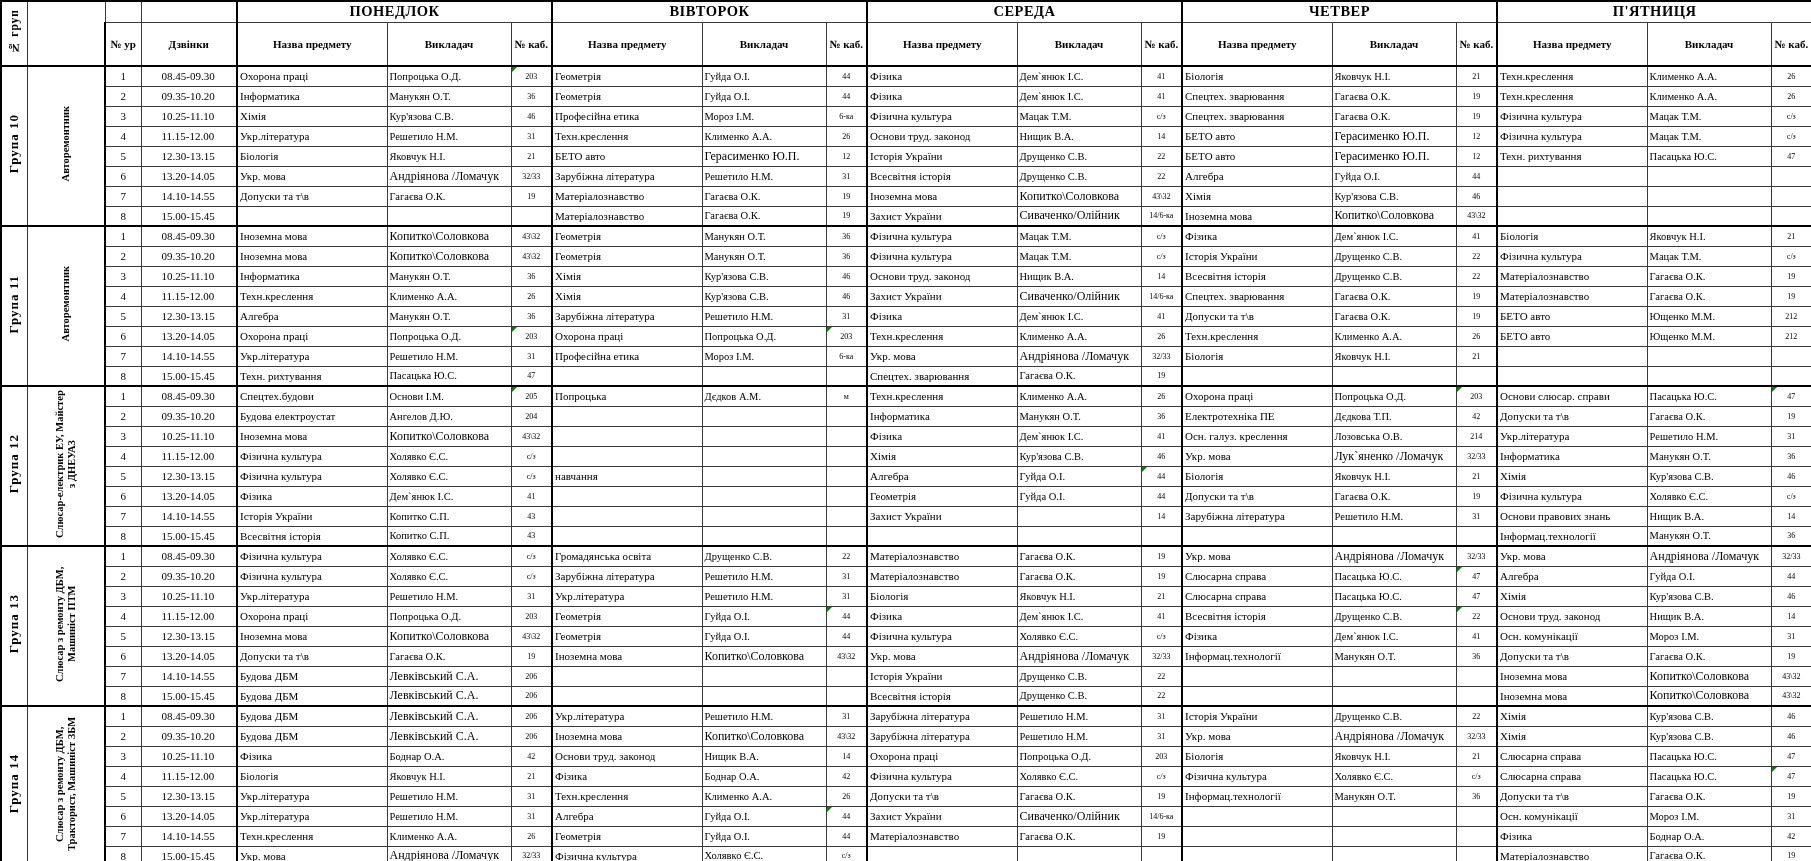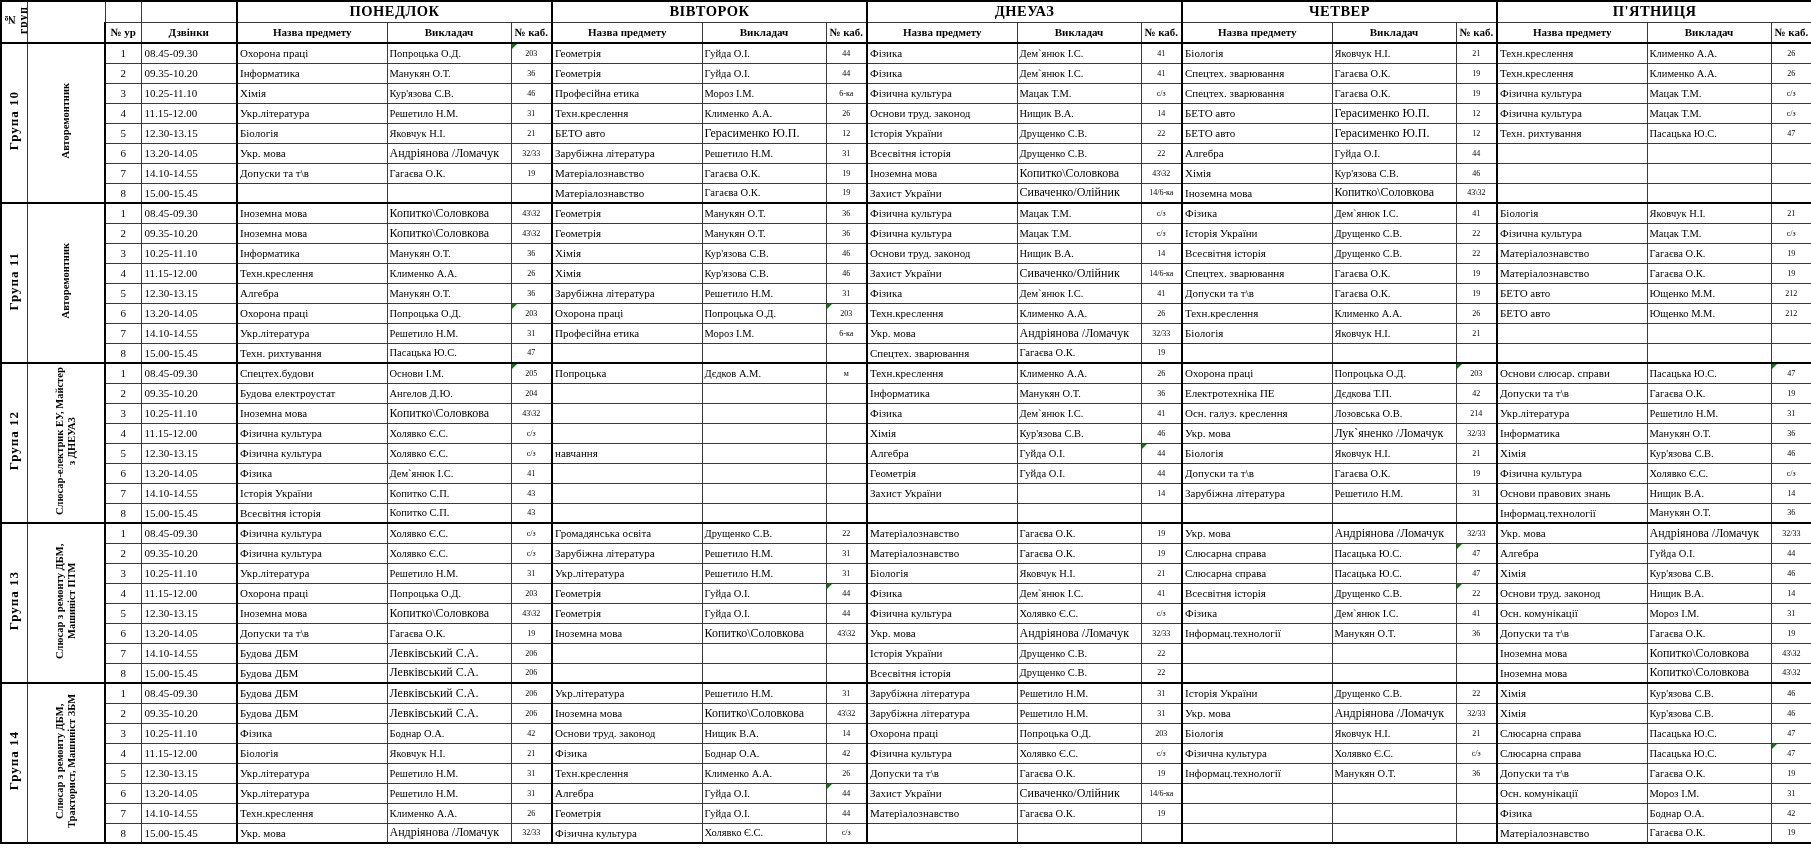--- a/index.html
+++ b/index.html
@@ -1,33 +1,33 @@
 <!DOCTYPE html>
 <html><head>
 <meta charset="utf-8">
 <style>
   html,body{margin:0;padding:0;background:#fff;}
   body{width:1811px;height:861px;font-family:"Liberation Serif","DejaVu Serif",serif;color:#000;overflow:hidden;}
   table{border-collapse:collapse;table-layout:fixed;width:1811px;border:2px solid #000;}
   th,td{border:1px solid #3a3a3a;padding:0 2px;overflow:hidden;white-space:nowrap;box-sizing:border-box;font-weight:normal;background:#fff;}
   thead tr.r1 th{height:21px;}
-  thead tr.r2 th{height:21px;}
+  thead tr.r2 th{height:44px;}
   tbody td, tbody th{height:20px;}
   .day-h{font-size:14.5px;font-weight:bold;text-align:center;letter-spacing:.5px;}
   .subh{font-size:11px;font-weight:bold;text-align:center;}
   .subh.room-h{font-size:11px;}
   .corner-h{text-align:center;vertical-align:middle;}
   .vert{display:inline-block;writing-mode:vertical-rl;transform:rotate(180deg);white-space:normal;line-height:1.1;}
   .corner-h .vert{font-weight:bold;font-size:11.5px;letter-spacing:1px;}
   th.gname{text-align:center;vertical-align:middle;}
   th.gname .vert{font-weight:bold;font-size:13px;letter-spacing:1px;}
   th.gspec{text-align:center;vertical-align:middle;}
   th.gspec .vert{font-weight:bold;font-size:10.5px;max-height:150px;}
   td.num{text-align:center;font-size:11px;}
-  td.bell{font-size:11px;padding-left:3px;}
+  td.bell{font-size:11px;padding-left:20px;}
   td.subj{font-size:11px;}
   td.teach{font-size:10.5px;}
   td.teach.tiny{font-size:12px;}
   td.room{font-size:8px;text-align:center;position:relative;padding:0;}
   .day-start{border-left:2px solid #000 !important;}
   .block-start{border-left:2px solid #000 !important;}
   tr.group-start td, tr.group-start th{border-top:2px solid #000;}
   thead tr.r2 th{border-bottom:2px solid #000;}
   .note-tri{position:absolute;left:0;top:0;width:0;height:0;border-top:5px solid #008000;border-right:5px solid transparent;}
 </style>
@@ -57,21 +57,21 @@
       <col style="width:41px">
   </colgroup>
   <thead>
     <tr class="r1">
       <th rowspan="2" class="corner-h"><span class="vert">№ груп</span></th>
       <th rowspan="2"></th>
       <th></th>
       <th></th>
       <th colspan="3" class="day-h day-start">ПОНЕДЛОК</th>
       <th colspan="3" class="day-h day-start">ВІВТОРОК</th>
-      <th colspan="3" class="day-h day-start">ДНЕУАЗ</th>
+      <th colspan="3" class="day-h day-start">СЕРЕДА</th>
       <th colspan="3" class="day-h day-start">ЧЕТВЕР</th>
       <th colspan="3" class="day-h day-start">П'ЯТНИЦЯ</th>
     </tr>
     <tr class="r2">
       <th class="subh block-start">№ ур</th>
       <th class="subh">Дзвінки</th>
       <th class="subh day-start">Назва предмету</th>
       <th class="subh">Викладач</th>
       <th class="subh room-h">№ каб.</th>
       <th class="subh day-start">Назва предмету</th>

